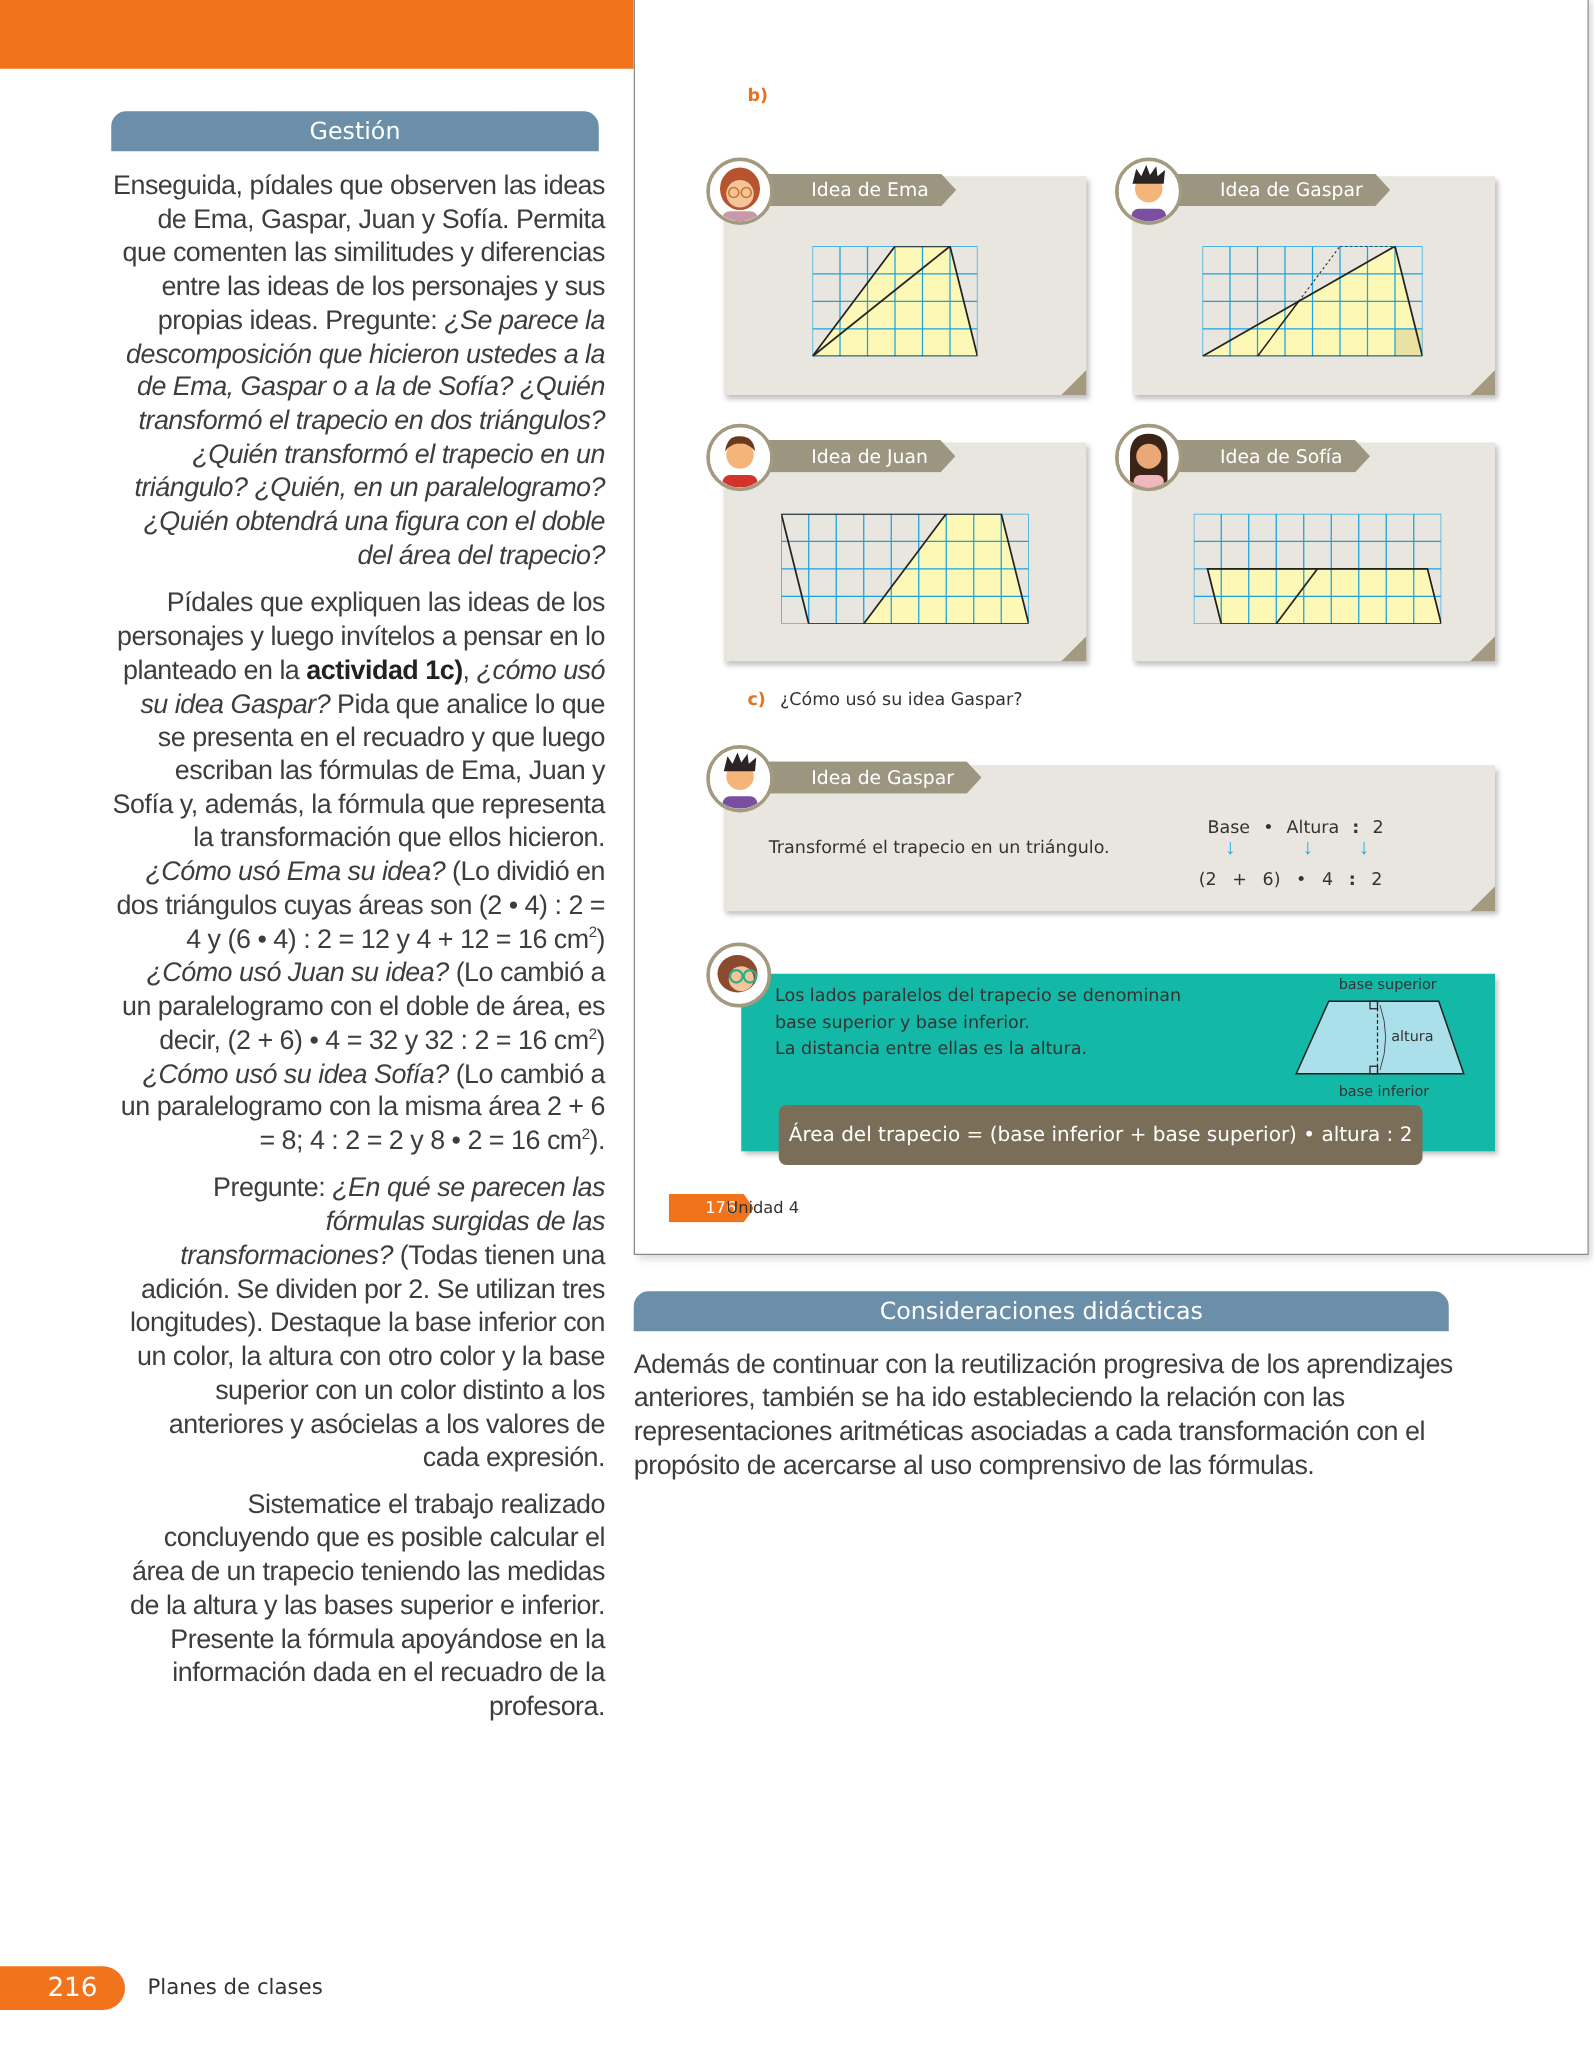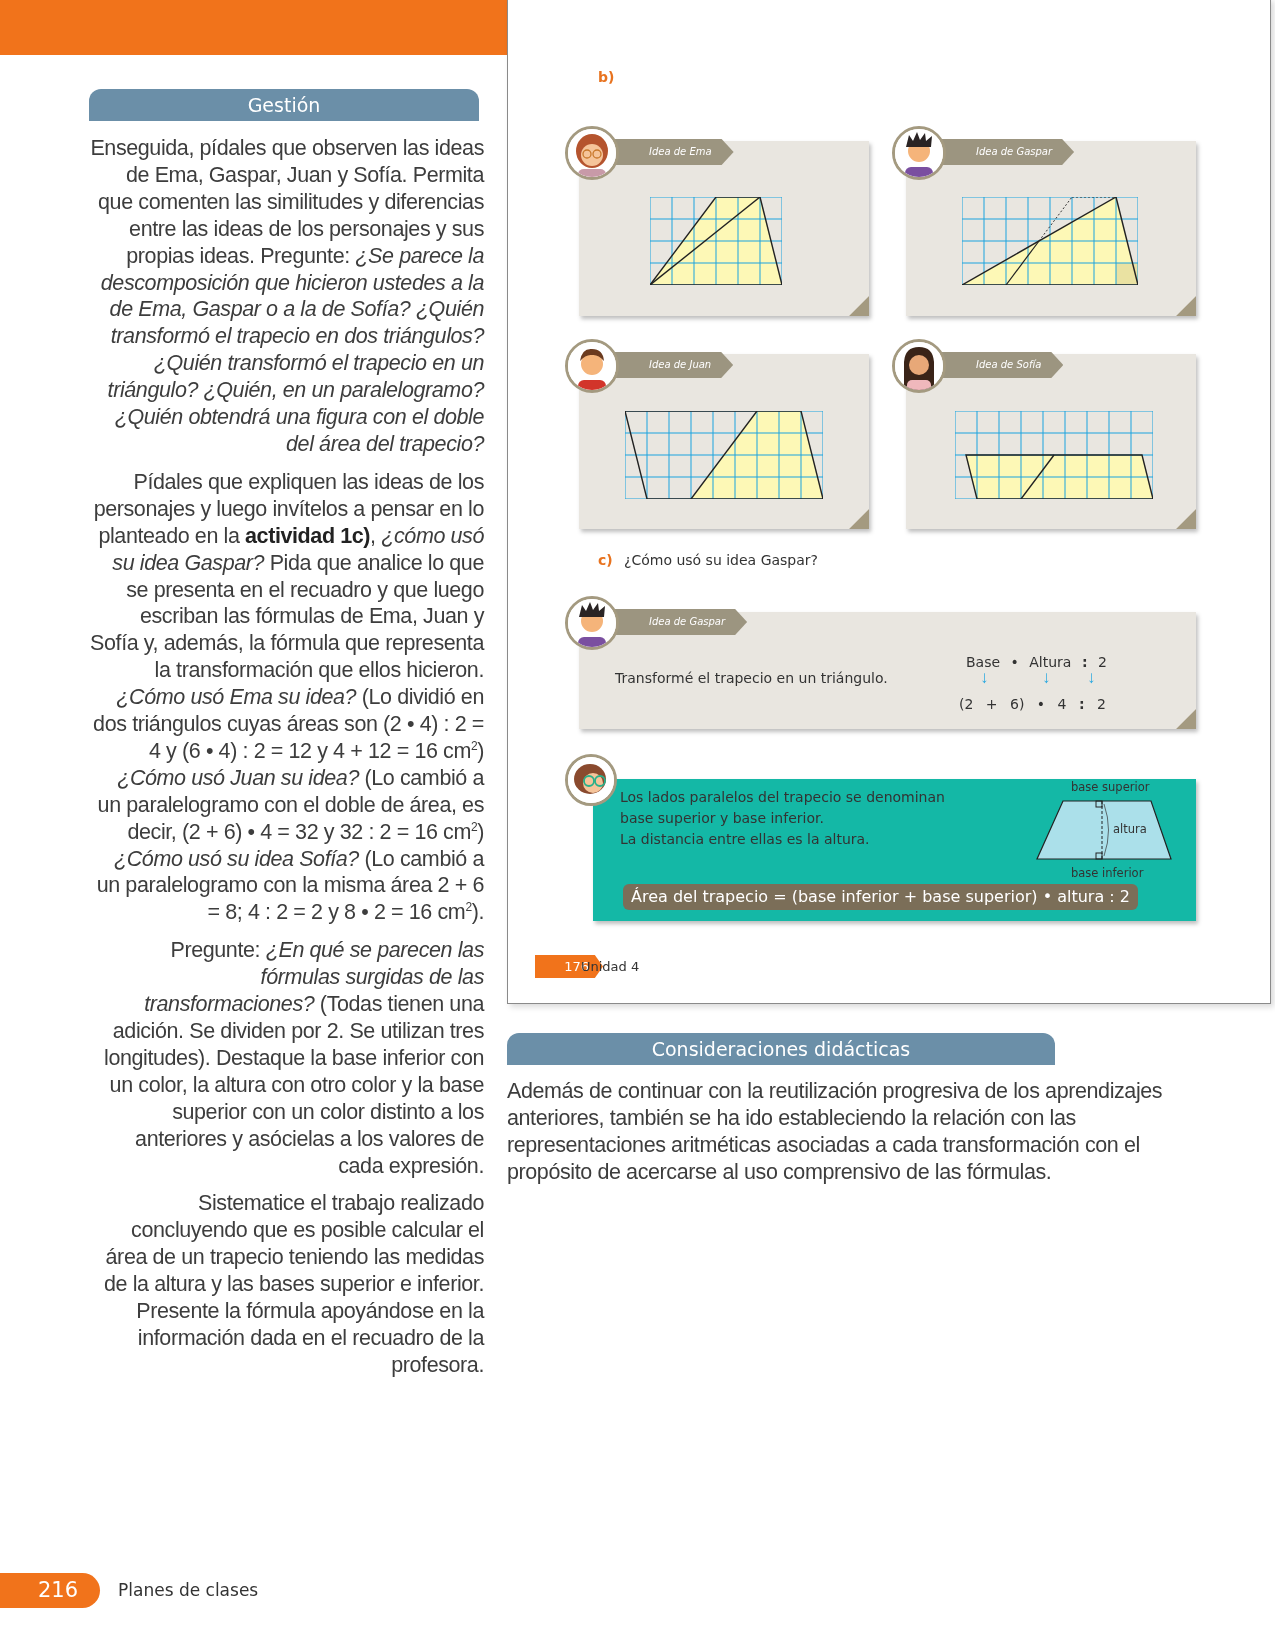--- a/index.html
+++ b/index.html
@@ -17,32 +17,32 @@
 
   .inner { position:absolute; left:507px; top:-2px; width:762px; height:1004px; border:1px solid #8a8a8a; background:#fff;
            box-shadow: 3px 3px 6px rgba(0,0,0,0.15); }
   .q { position:absolute; font-family:"DejaVu Sans", sans-serif; font-size:14px; color:#333; line-height:21px; }
   .q .lbl { color:#e8731f; font-weight:bold; margin-right:8px; }
   .card { position:absolute; background:#e9e6e0; box-shadow:2px 3px 4px rgba(0,0,0,0.25); }
   .card .fold { position:absolute; right:0; bottom:0; width:0; height:0; border-style:solid; border-width:0 0 20px 20px;
                 border-color:transparent transparent #a49a80 transparent; }
   .card .fold2 { position:absolute; right:0; bottom:0; width:20px; height:20px; background:#fff; clip-path:polygon(100% 0,100% 100%,0 100%); }
   .tag { position:absolute; height:26px; line-height:26px; color:#fff; background:#9c9580; font-family:"DejaVu Sans", sans-serif;
-         font-size:10px; padding:0 22px 0 42px; clip-path:polygon(0 0, calc(100% - 12px) 0, 100% 50%, calc(100% - 12px) 100%, 0 100%);font-style:italic; }
+         font-size:15px; padding:0 22px 0 42px; clip-path:polygon(0 0, calc(100% - 12px) 0, 100% 50%, calc(100% - 12px) 100%, 0 100%); }
   .avatar { position:absolute; width:48px; height:48px; border-radius:50%; background:#fff; border:3px solid #a49a80; overflow:hidden; }
   .grid { position:absolute; }
   .gaspar-text { position:absolute; font-family:"DejaVu Sans", sans-serif; font-size:14px; color:#333; }
   .arrow { color:#29a8e0; position:absolute; font-size:17px; }
   .formula-bar { position:absolute; background:#7b6e58; color:#fff; border-radius:6px; font-family:"DejaVu Sans", sans-serif;
-                 font-size:16px; height:24px; line-height:24px; padding:1px 8px; }
+                 font-size:16px; height:24px; line-height:24px; padding:12px 8px; }
   .unit-badge { position:absolute; left:507px; top:955px; width:68px; height:23px; background:#f1731b; color:#fff;
                 font-size:13px; line-height:23px; text-align:right; padding-right:14px; box-sizing:border-box;
                 clip-path:polygon(0 0, 88% 0, 100% 50%, 88% 100%, 0 100%); font-family:"DejaVu Sans", sans-serif;margin-left:28px; }
   .unit-label { position:absolute; left:581px; top:955px; line-height:23px; font-size:13px; font-family:"DejaVu Sans", sans-serif; color:#333; }
-  #consid-head { left:507px; top:1033px; width:548px; height:32px; line-height:32px; font-size:19px; }
+  #consid-head { left:507px; top:1033px; width:652px; height:32px; line-height:32px; font-size:19px; }
   .consid-text { position:absolute; left:507px; top:1078px; width:660px; font-size:21.5px; line-height:27px; color:#3d3d3d; letter-spacing:-0.4px; }
   .page-badge { position:absolute; left:0; top:1573px; width:100px; height:35px; background:#f1731b; color:#fff; border-radius:0 18px 18px 0;
                 font-size:21px; line-height:35px; text-align:right; padding-right:22px; box-sizing:border-box; font-family:"DejaVu Sans", sans-serif; }
   .page-label { position:absolute; left:118px; top:1573px; line-height:35px; font-size:17px; font-family:"DejaVu Sans", sans-serif; color:#333; }
 </style>
 </head>
 <body>
 
 <div class="topbar"></div>
 

